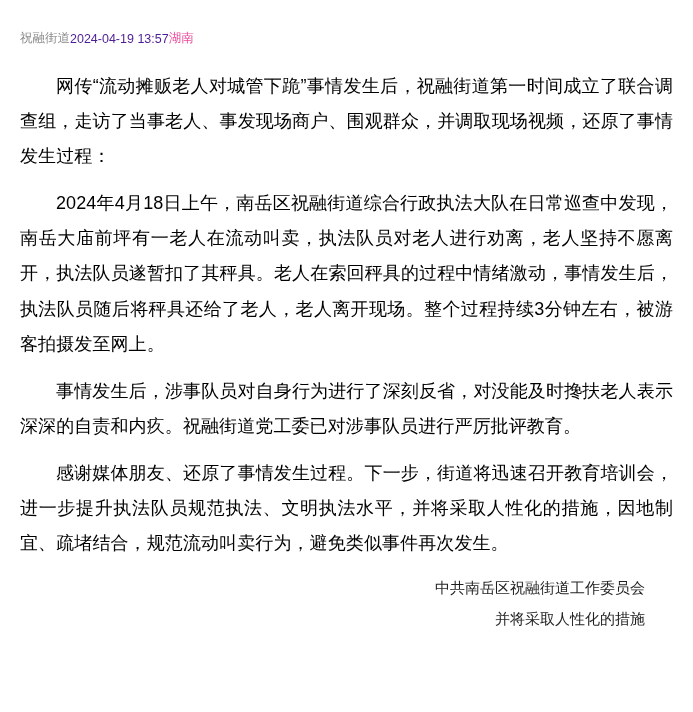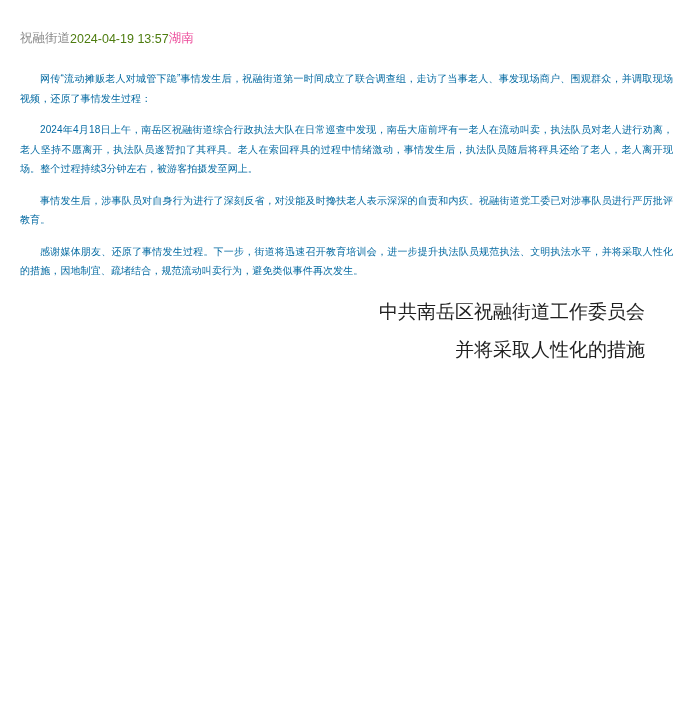--- a/index.html
+++ b/index.html
@@ -35,41 +35,41 @@
     display: flex;
     align-items: center;
     gap: 0;
     font-size: 12.5px;
     color: #8a8a8a;
   }
   .meta-source {
     color: #8a8a8a;
   }
   .meta-time {
-    color: #4d7c0f;
+    color: #4c1d95;
   }
   .meta-location {
     color: #ec4899;
     font-family: Liberation Serif, serif;
   }
   .body-content {
     margin-top: 22px;
   }
   .body-content p {
     margin: 0 0 12px 0;
-    font-size: 10px;
+    font-size: 18px;
     line-height: 1.95;
-    color: #0369a1;
+    color: #000000;
     text-align: justify;
     text-indent: 2em;
     letter-spacing: 0.1px;
   }
   .signature {
     text-align: right;
-    font-size: 19px;
+    font-size: 15px;
     line-height: 2.05;
     color: #1f1f1f;
     padding-right: 28px;
   }
   .signature div {
     margin: 0;
   }
 </style>
 </head>
 <body>

